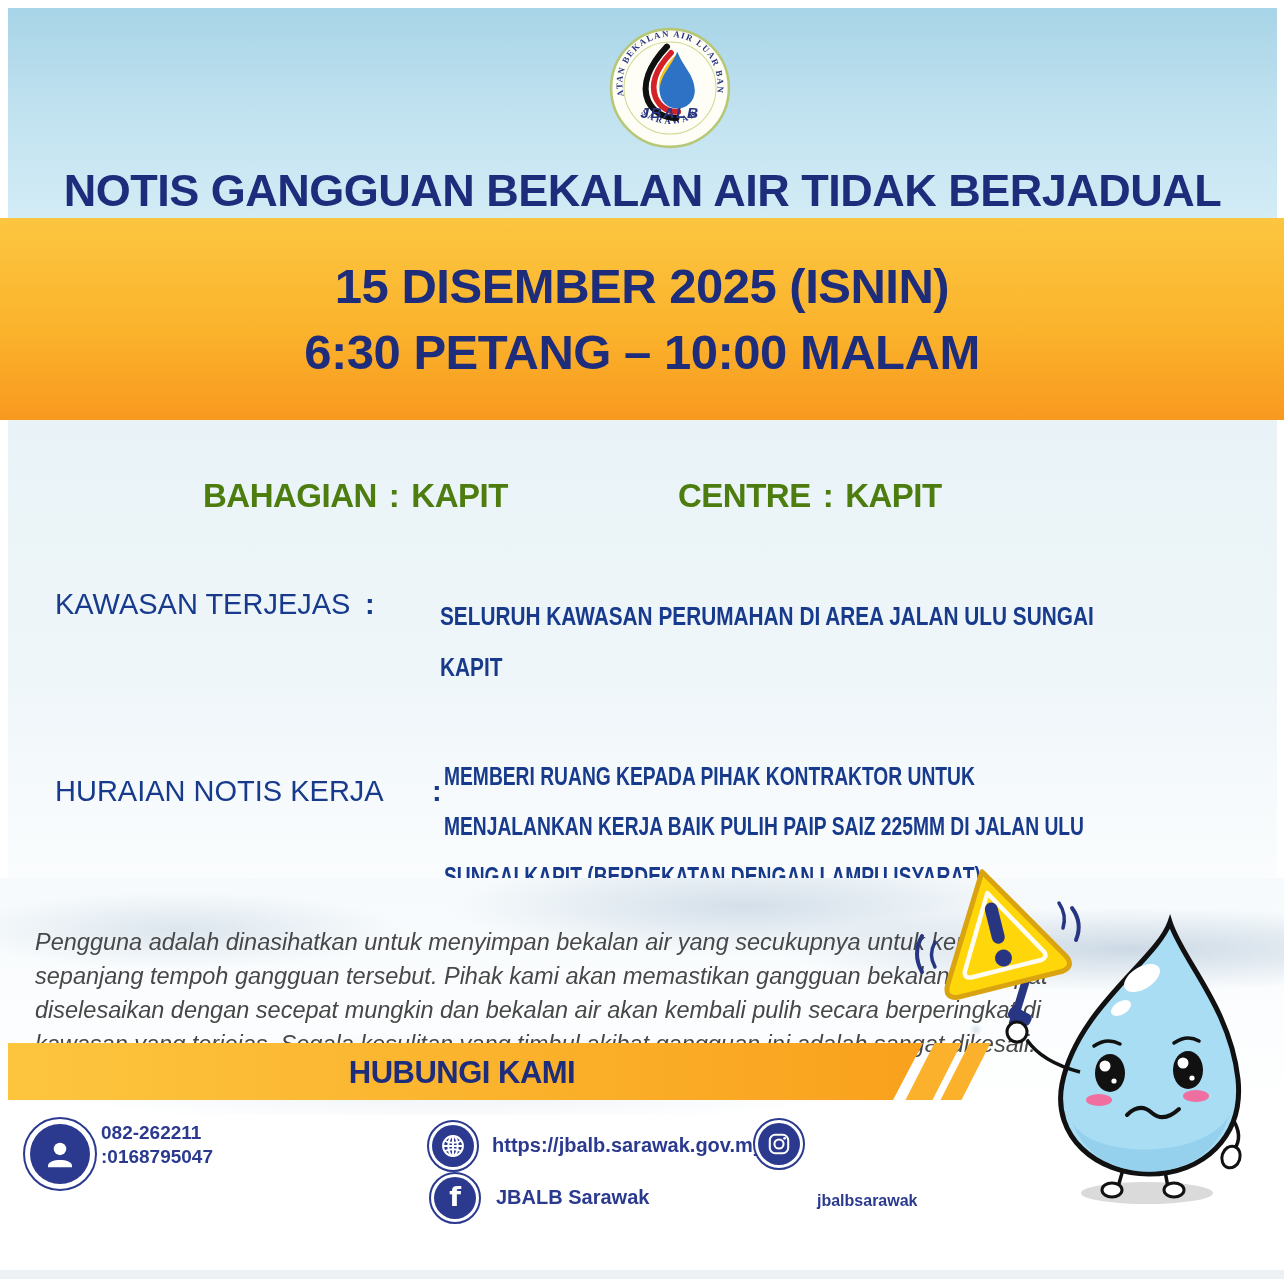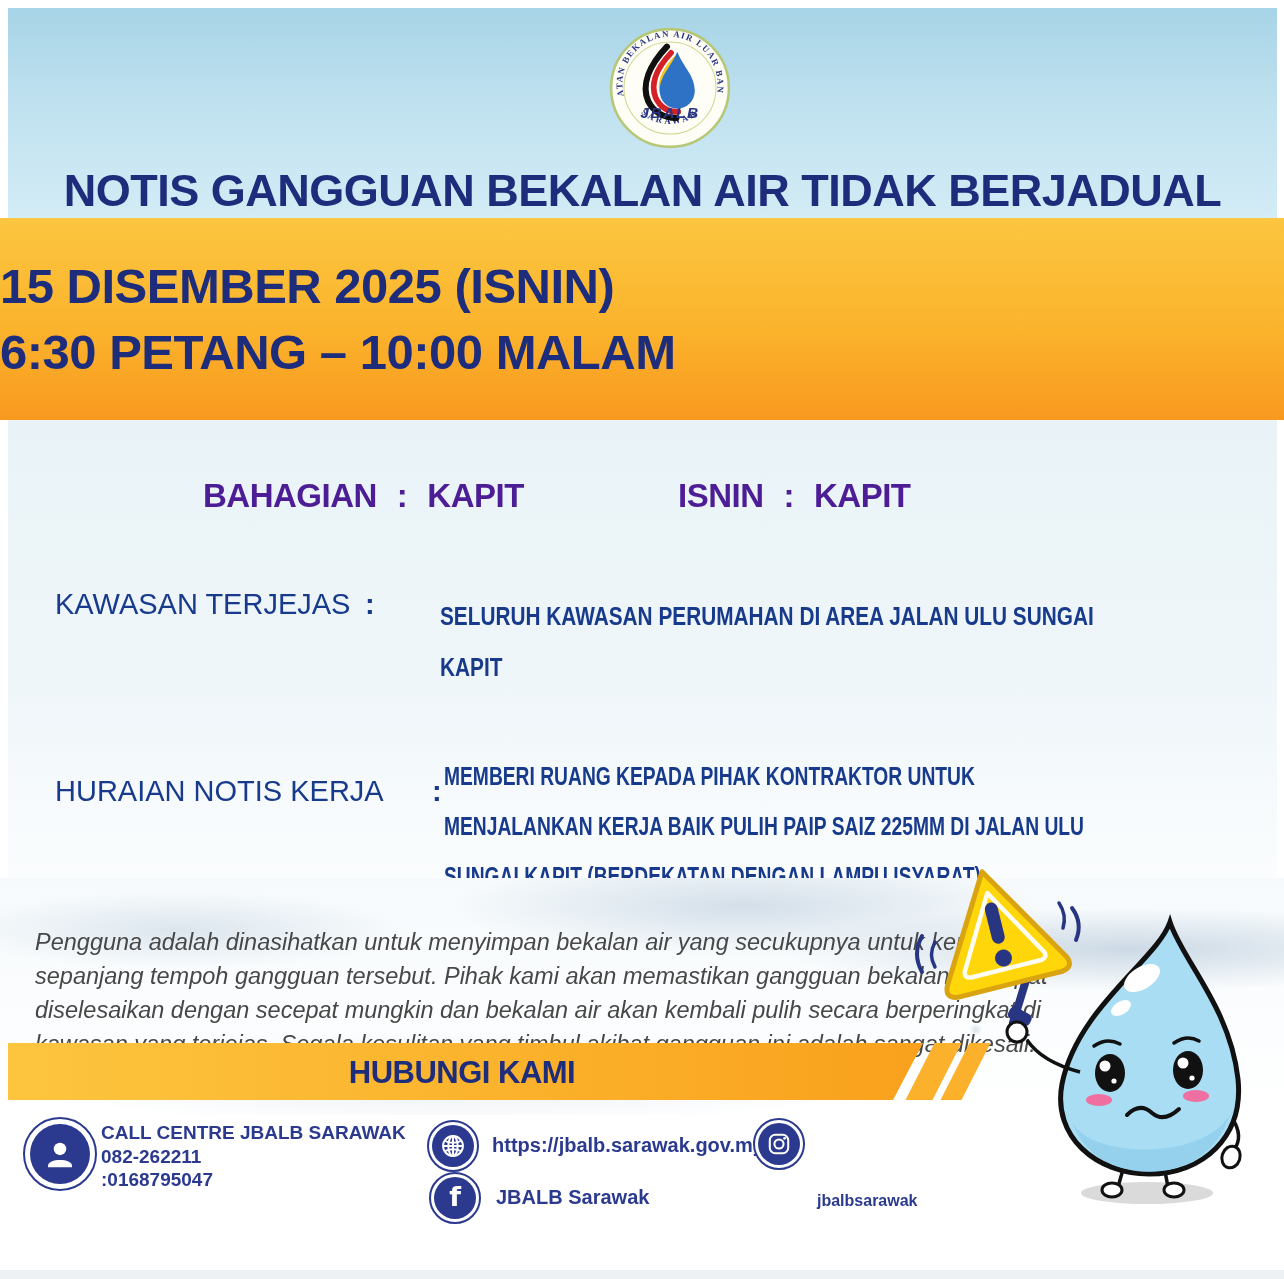--- a/index.html
+++ b/index.html
@@ -16,29 +16,29 @@
   .logo { position:absolute; left:600px; top:18px; width:124px; height:124px; }
   .title {
     position:absolute; left:0; right:0; top:157px; text-align:center;
     font-size:45px; font-weight:700; letter-spacing:-0.5px; color:#1d2d7c;
     white-space:nowrap;
   }
   
   .date-band {
     position:absolute; left:0; top:218px; width:1284px; height:202px;
     background:linear-gradient(180deg,#fcc640 0%,#fbb32c 55%,#f8991f 100%);
-    display:flex; flex-direction:column; align-items:flex-start; justify-content:center; gap:10px;
+    display:flex; flex-direction:column; align-items:center; justify-content:center; gap:10px;
   }
   .date-line,.time-line { font-size:49px; font-weight:700; color:#1d2d7c; letter-spacing:-0.5px; white-space:nowrap; }
   
   .body-panel {
     position:absolute; left:8px; top:420px; width:1269px; height:468px;
     background:linear-gradient(180deg,#e9f3f7 0%,#eff6f9 55%,#fbfdfe 100%);
   }
-  .region-item { position:absolute; display:flex; gap:20px; font-size:33px; font-weight:700; color:#4c1d95; letter-spacing:-0.5px; white-space:nowrap; }
+  .region-item { position:absolute; display:flex; gap:12px; font-size:33px; font-weight:700; color:#4d7c0f; letter-spacing:-0.5px; white-space:nowrap; }
   .region-bahagian { left:203px; top:477px; }
   .region-daerah  { left:678px; top:477px; }
   .sec-label { position:absolute; font-size:29px; font-weight:400; color:#173a8c; white-space:nowrap; }
   .sec-colon { position:absolute; font-size:29px; font-weight:700; color:#173a8c; }
   .sec-values { position:absolute; font-size:26px; font-weight:700; color:#173a8c; white-space:nowrap; transform-origin:0 0; }
   .sec1-label { left:55px; top:588px; }
   .sec1-colon { left:365px; top:588px; }
   .sec1-values { left:440px; top:591px; line-height:51px; transform:scaleX(0.80); }
   .sec2-label { left:55px; top:775px; }
   .sec2-colon { left:432px; top:775px; }
@@ -132,21 +132,21 @@
   </div>
 
   <div class="body-panel"></div>
 
   <div class="region-item region-bahagian">
     <span>BAHAGIAN</span>
     <span>:</span>
     <span>KAPIT</span>
   </div>
   <div class="region-item region-daerah">
-    <span>ISNIN</span>
+    <span>CENTRE</span>
     <span>:</span>
     <span>KAPIT</span>
   </div>
 
   <div class="sec-label sec1-label">KAWASAN TERJEJAS</div>
   <div class="sec-colon sec1-colon">:</div>
   <div class="sec-values sec1-values">
     <div>SELURUH KAWASAN PERUMAHAN DI AREA JALAN ULU SUNGAI</div>
     <div>KAPIT</div>
   </div>
@@ -174,21 +174,20 @@
 
   <div class="icon-ring cc-icon">
     <div class="icon-core">
       <svg width="34" height="34" viewBox="0 0 24 24">
           <circle cx="12" cy="8.4" r="4.4" fill="#fff"></circle>
           <path d="M3.5 20.5 c0-5.6 17-5.6 17 0 v0.8 H3.5 Z" fill="#fff"></path>
         </svg>
     </div>
   </div>
   <div class="footer-text cc-text">
-    <div>CALL CENTRE JBALB SARAWAK</div>
     <div>082-262211</div>
     <div>:0168795047</div>
   </div>
 
   <div class="icon-ring web-icon">
     <div class="icon-core">
       <svg width="28" height="28" viewBox="0 0 24 24" fill="none" stroke="#fff" stroke-width="1.7">
         <circle cx="12" cy="12" r="8.5"></circle>
           <path d="M3.5 12 h17 M12 3.5 v17"></path>
           <ellipse cx="12" cy="12" rx="4" ry="8.5"></ellipse>

